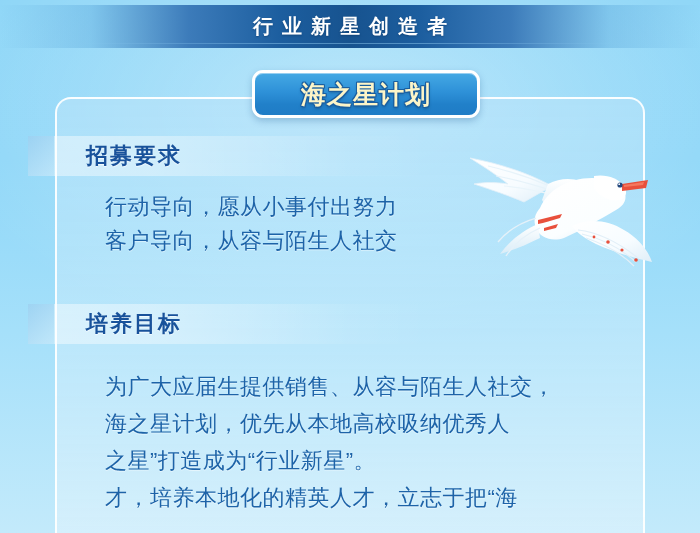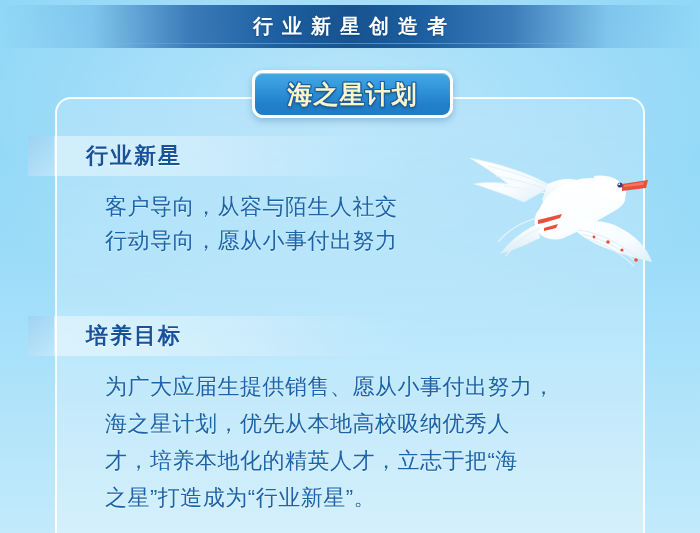--- a/index.html
+++ b/index.html
@@ -69,21 +69,21 @@
     text-indent: 9px;
     text-shadow: 0 1px 2px rgba(10,50,95,0.55);
     white-space: nowrap;
   }
 
   
   .badge {
     position: absolute;
     left: 252px;
     top: 70px;
-    width: 201px;
+    width: 228px;
     height: 48px;
     border-radius: 11px;
     background: linear-gradient(180deg, #45a9e4 0%, #2e91d8 45%, #2180c9 75%, #1f7cc6 100%);
     border: 3px solid #ffffff;
     box-sizing: border-box;
     box-shadow: 0 3px 7px rgba(20,80,140,0.28),
                 inset 0 1px 0 rgba(255,255,255,0.45);
     display: flex;
     align-items: center;
     justify-content: center;
@@ -135,21 +135,21 @@
   .section-head {
     position: absolute;
     left: 28px;
     height: 40px;
     width: 400px;
     z-index: 5;
     display: flex;
     align-items: center;
   }
   .section-head.s1 { top: 136px; }
-  .section-head.s2 { top: 316px; }
+  .section-head.s2 { top: 304px; }
 
   .head-band {
     position: absolute;
     left: 0;
     top: 0;
     width: 400px;
     height: 40px;
     background: linear-gradient(90deg,
         rgba(255,255,255,0.46) 0%,
         rgba(255,255,255,0.40) 30%,
@@ -265,34 +265,34 @@
     <path d="M92 90 L 106 86 L 104 90 L 92 93 Z" fill="#e8503c"></path>
     <circle cx="156" cy="104" r="1.8" fill="#e8503c"></circle>
     <circle cx="170" cy="112" r="1.6" fill="#e8503c"></circle>
     <circle cx="184" cy="122" r="1.8" fill="#e8503c"></circle>
     <circle cx="142" cy="99" r="1.4" fill="#e8503c"></circle>
   </svg>
 
   <div class="section-head s1">
     <div class="head-band"></div>
     <div class="head-accent"></div>
-    <div class="head-text">行业新星</div>
+    <div class="head-text">招募要求</div>
   </div>
 
   <div class="body-block b1">
+    <div class="body-line">行动导向，愿从小事付出努力</div>
     <div class="body-line">客户导向，从容与陌生人社交</div>
-    <div class="body-line">行动导向，愿从小事付出努力</div>
   </div>
 
   <div class="section-head s2">
     <div class="head-band"></div>
     <div class="head-accent"></div>
     <div class="head-text">培养目标</div>
   </div>
 
   <div class="body-block b2">
-    <div class="body-line">为广大应届生提供销售、愿从小事付出努力，</div>
+    <div class="body-line">为广大应届生提供销售、从容与陌生人社交，</div>
     <div class="body-line">海之星计划，优先从本地高校吸纳优秀人</div>
+    <div class="body-line">之星”打造成为“行业新星”。</div>
     <div class="body-line">才，培养本地化的精英人才，立志于把“海</div>
-    <div class="body-line">之星”打造成为“行业新星”。</div>
   </div>
 
 </div>
 
 </body></html>

